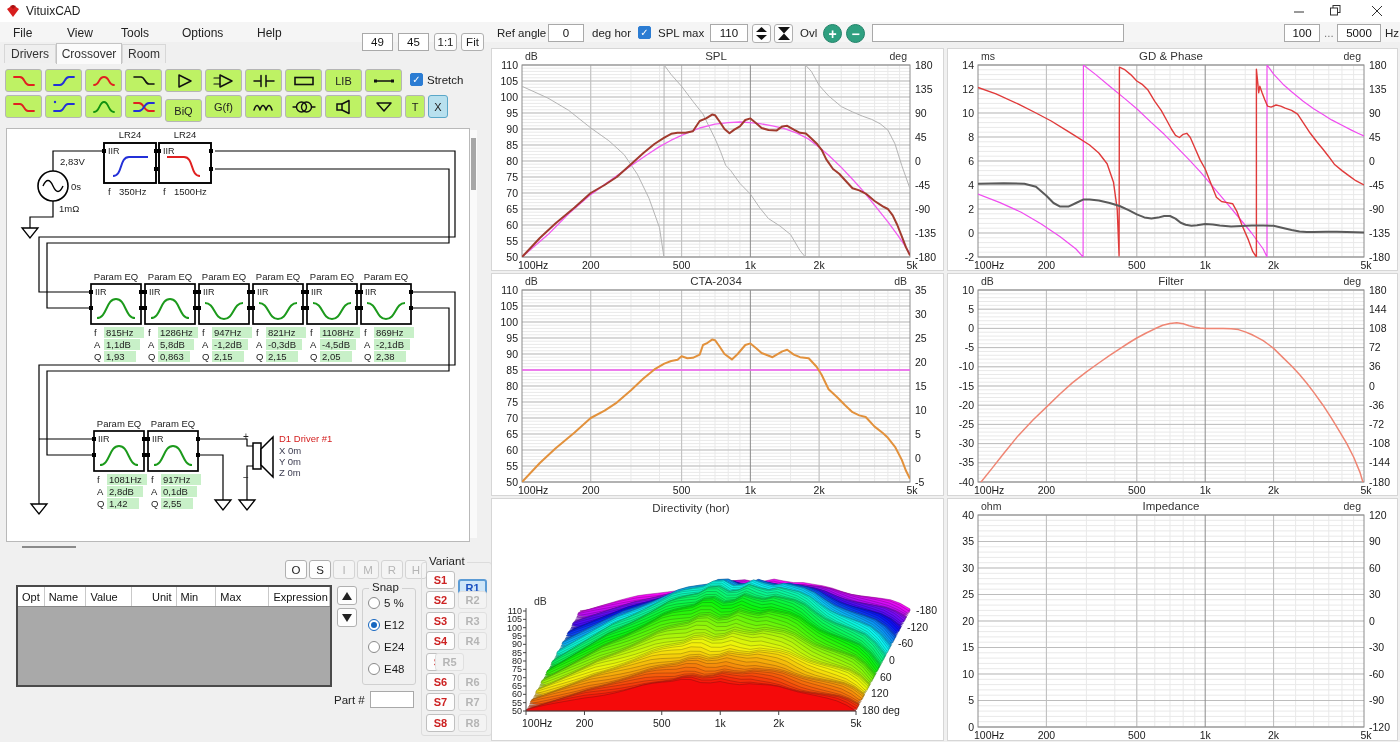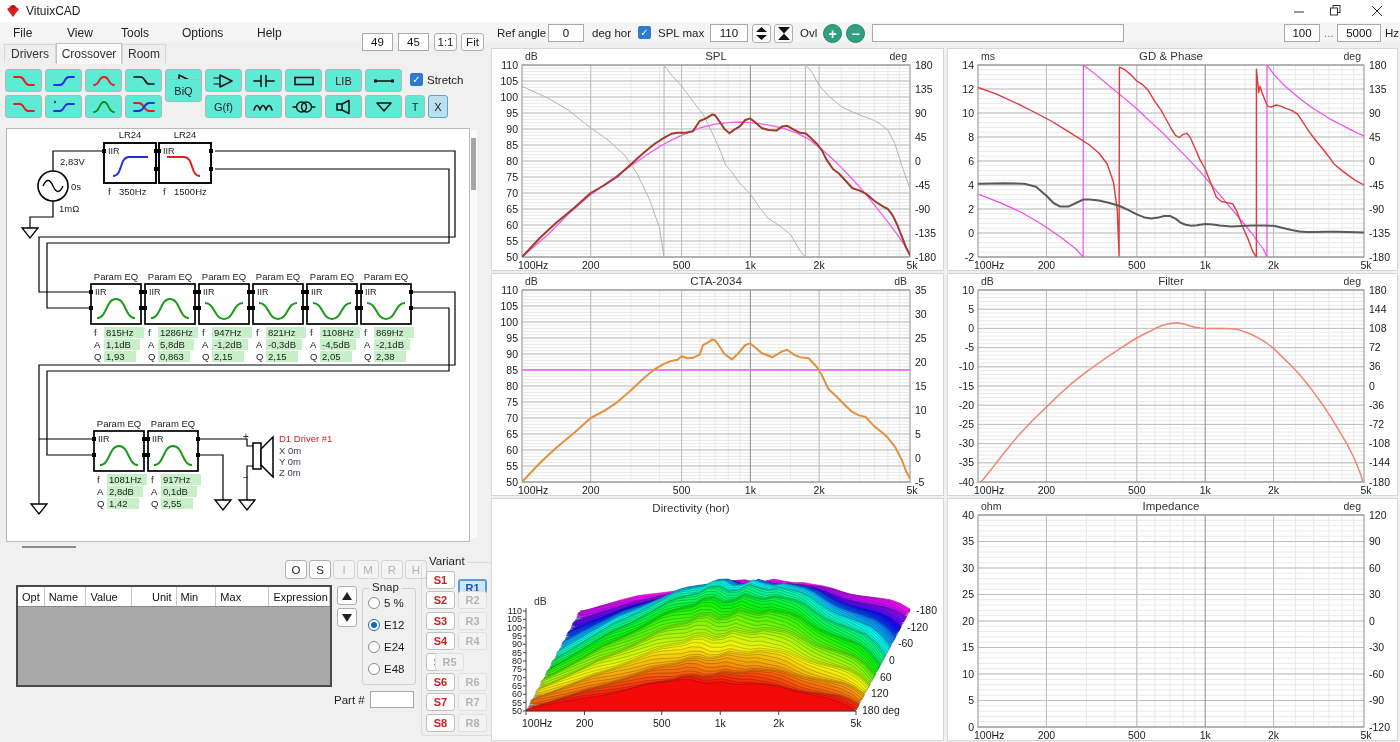--- a/index.html
+++ b/index.html
@@ -16,21 +16,21 @@
        font-size:12px;background:#efefef;border:1px solid #d7d7d7;border-bottom:none;color:#333}
   .tab.active{background:#fbfbfb;top:43px;height:20px;z-index:2;border-color:#c4c4c4}
   .btn{background:#fdfdfd;border:1px solid #b0b0b0;border-radius:3px;display:flex;align-items:center;justify-content:center;
        font-size:11.5px;color:#222;box-sizing:border-box}
   .btn.disabled{color:#b5b5b5;border-color:#d4d4d4;background:#f4f4f4}
   .input{background:#fff;border:1px solid #a9a9a9;box-sizing:border-box;font-size:11.5px;display:flex;align-items:center;justify-content:center;color:#111}
   .input.left{justify-content:flex-start;padding-left:3px}
   .lbl{position:absolute;font-size:11.5px;color:#222;white-space:nowrap}
   .checkbox{width:13px;height:13px;background:#2b7cd3;border:1px solid #2b7cd3;border-radius:2px;color:#fff;
             display:flex;align-items:center;justify-content:center;font-size:10px;box-sizing:border-box}
-  .toolbtn{position:absolute;width:37px;height:23px;background:#5eead4;border:1px solid #b5b5b5;border-radius:3px;
+  .toolbtn{position:absolute;width:37px;height:23px;background:#bef264;border:1px solid #b5b5b5;border-radius:3px;
            display:flex;align-items:center;justify-content:center;box-sizing:border-box;font-size:11px;color:#222}
   .toolbtn.hl{background:#b8e0ee;border-color:#5aa7c8}
   .schem-panel{left:6px;top:128px;width:462px;height:412px;background:#fff;border:1px solid #b9b9b9;box-sizing:content-box}
   .chart{position:absolute;background:#fff;border:1px solid #d6d6d6;box-sizing:border-box}
   .greenbtn{position:absolute;width:19px;height:19px;border-radius:10px;background:#2fa080;color:#fff;
             display:flex;align-items:center;justify-content:center;font-size:14px;font-weight:bold;border:1px solid #23836a;box-sizing:border-box}
   .radio{width:12px;height:12px;border:1px solid #8a8a8a;border-radius:50%;background:#fff;box-sizing:border-box;position:relative}
   .radio.sel{border:1px solid #1566c0}
   .radio.sel::after{content:"";position:absolute;left:2px;top:2px;width:6px;height:6px;border-radius:50%;background:#1566c0}
   .vbtn{position:absolute;width:29px;height:18px;border-radius:3px;font-size:11px;font-weight:bold;
@@ -155,21 +155,21 @@
       <svg width="24" height="16" viewBox="0 0 24 16">
         <path d="M2,13 C8,13 7,3 12,3 C17,3 16,13 22,13" stroke="#109010" stroke-width="1.8" fill="none" stroke-linecap="round" stroke-linejoin="round"></path>
       </svg>
     </div>
     <div class="toolbtn" style="left: 125px; top: 95px; width: 37px;">
       <svg width="24" height="16" viewBox="0 0 24 16">
         <path d="M2,4 H7 C12,4 12,12 17,12 H22" stroke="#e02020" stroke-width="1.8" fill="none" stroke-linecap="round" stroke-linejoin="round"></path>
         <path d="M2,12 H7 C12,12 12,4 17,4 H22" stroke="#2330d8" stroke-width="1.8" fill="none" stroke-linecap="round" stroke-linejoin="round"></path>
       </svg>
     </div>
-    <div class="toolbtn" style="left: 165px; top: 79px; width: 37px;">BiQ</div>
+    <div class="toolbtn" style="left: 165px; top: 99px; width: 37px;">BiQ</div>
     <div class="toolbtn" style="left: 205px; top: 95px; width: 37px;">G(f)</div>
     <div class="toolbtn" style="left: 245px; top: 95px; width: 37px;">
       <svg width="24" height="16" viewBox="0 0 24 16">
         <path d="M2,11 q3,-9 6,0 q3,-9 6,0 q3,-9 6,0" stroke="#111" stroke-width="1.5" fill="none" stroke-linecap="round" stroke-linejoin="round"></path>
       </svg>
     </div>
     <div class="toolbtn" style="left: 285px; top: 95px; width: 37px;">
       <svg width="24" height="16" viewBox="0 0 24 16">
         <circle cx="9.5" cy="8" r="5" fill="none" stroke="#111" stroke-width="1.4"></circle>
         <circle cx="14.5" cy="8" r="5" fill="none" stroke="#111" stroke-width="1.4"></circle>

